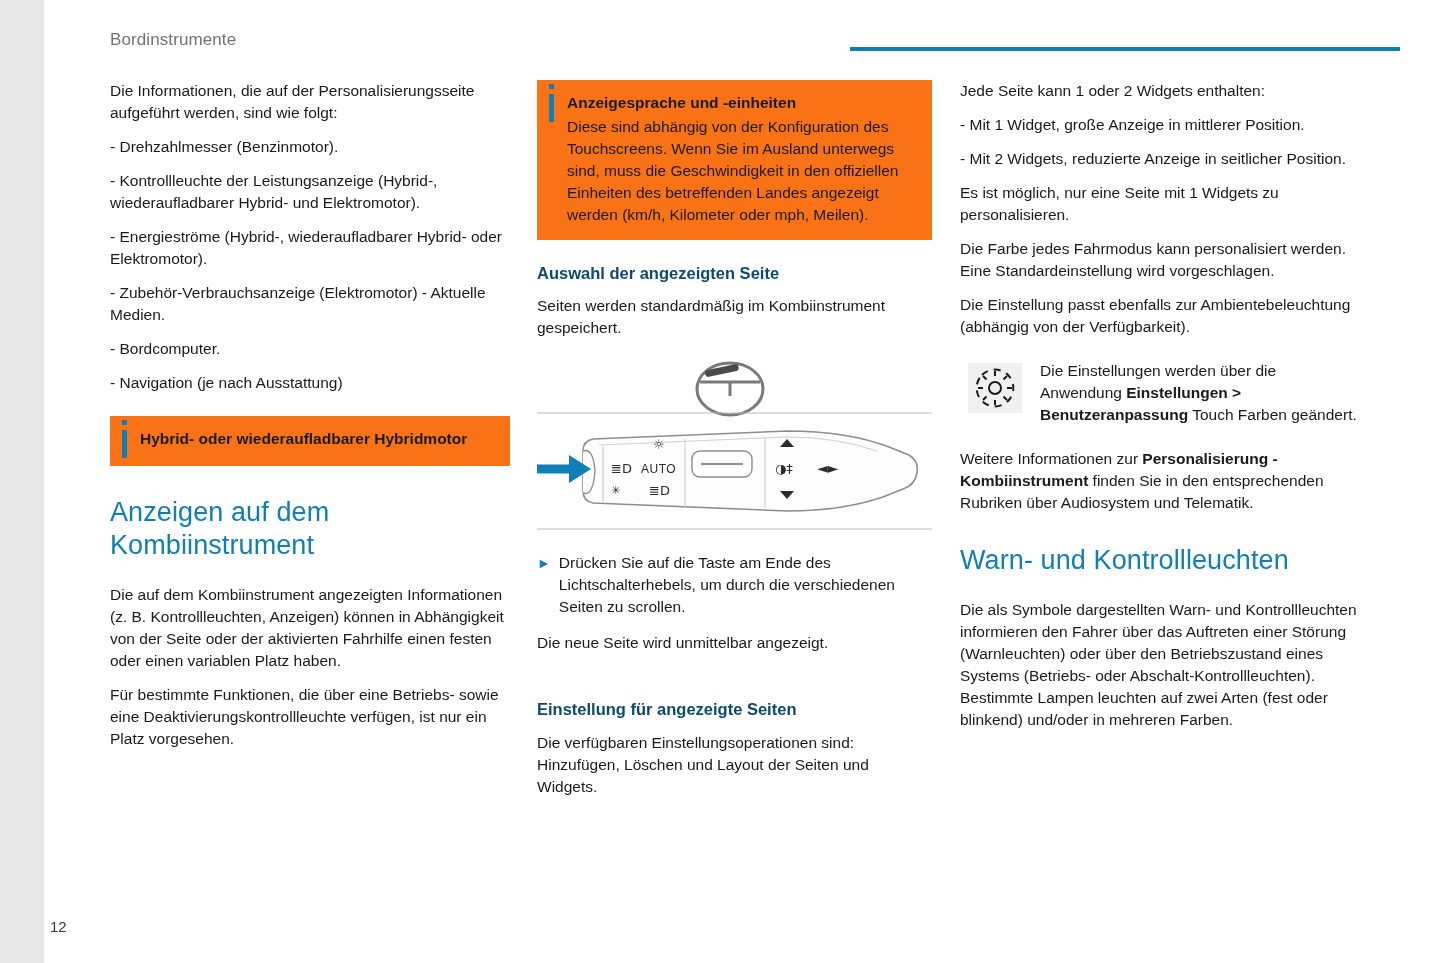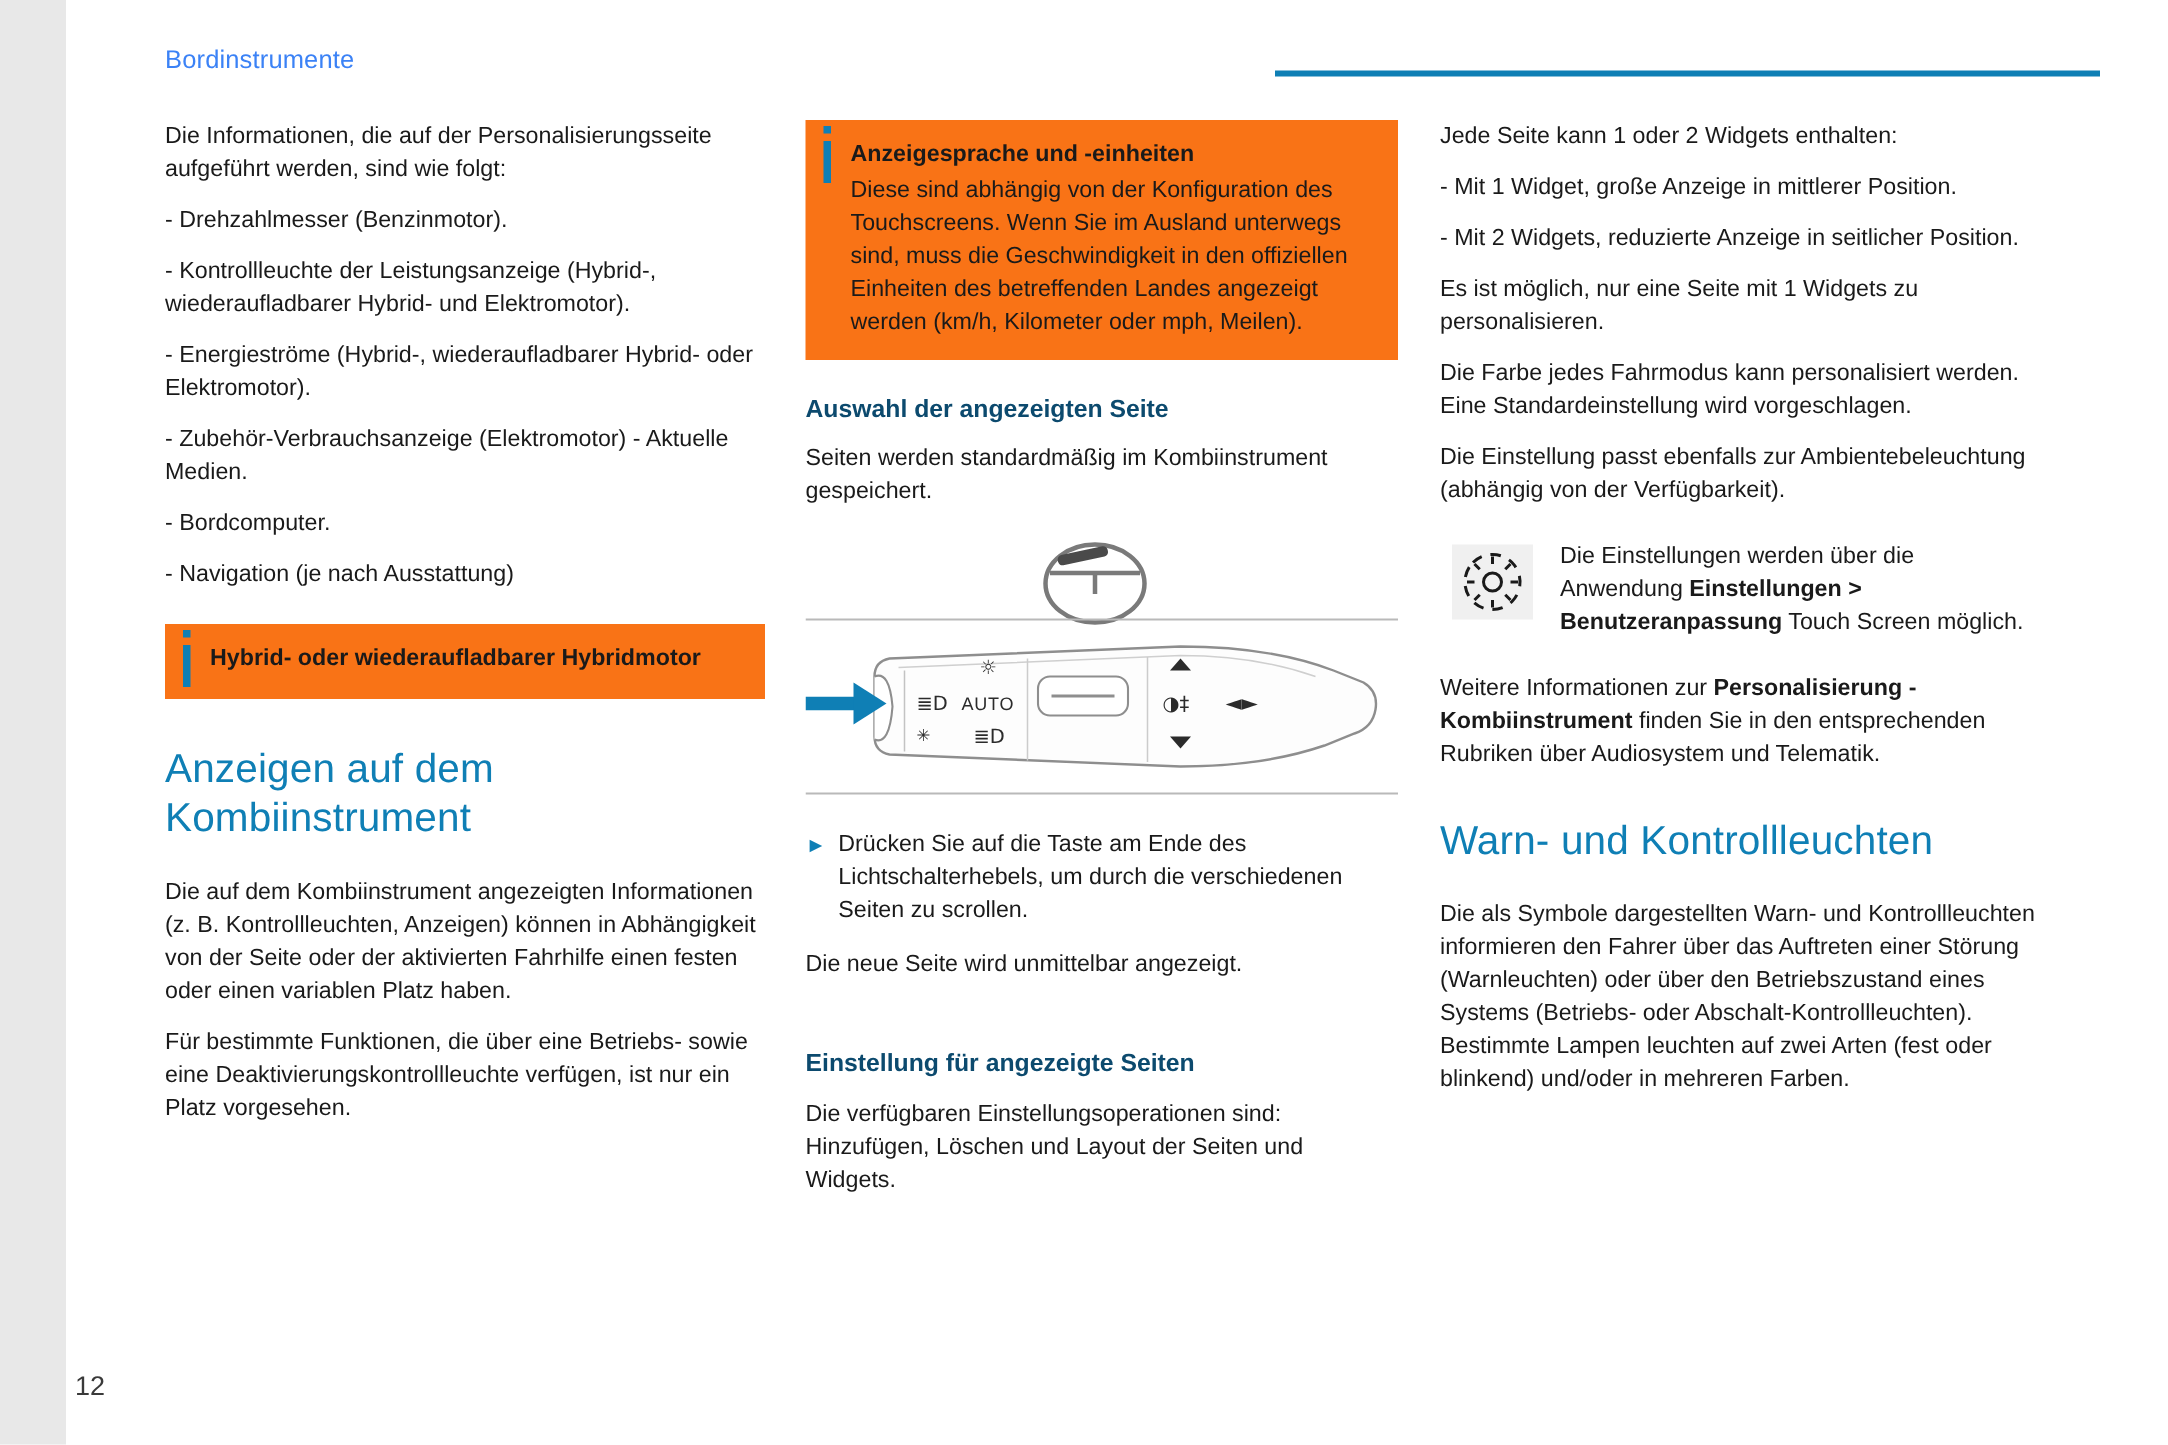--- a/index.html
+++ b/index.html
@@ -32,21 +32,21 @@
   
   .header {
     position: absolute;
     left: 110px;
     top: 30px;
     width: 1290px;
     height: 30px;
   }
   .header-title {
     font-size: 17px;
-    color: #3b82f6;
+    color: #737373;
     font-weight: 400;
     letter-spacing: 0.1px;
   }
   .header-rule {
     position: absolute;
     left: 740px;
     top: 17px;
     width: 550px;
     height: 4px;
     background: #0f7fb5;
@@ -133,21 +133,21 @@
   .figure {
     position: relative;
     width: 395px;
     height: 195px;
   }
   
   .pagenum {
     position: absolute;
     left: 44px;
     bottom: 28px;
-    font-size: 18px;
+    font-size: 15px;
     color: #3a3a3a;
     padding-left: 6px;
   }
   .settings-icon-box {
     width: 70px;
     height: 56px;
     flex: 0 0 70px;
     display: flex;
     align-items: center;
     justify-content: center;
@@ -295,21 +295,21 @@
         <svg width="56" height="52" viewBox="0 0 56 52">
           <rect x="1" y="1" width="54" height="50" fill="#f0f0f0" stroke="none"></rect>
           <g transform="translate(28,26)" fill="none" stroke="#1a1a1a" stroke-width="2">
             <circle r="6"></circle>
             <path d="M0 -17 v5 M0 17 v-5 M-17 0 h5 M17 0 h-5 M-12 -12 l3.5 3.5 M12 12 l-3.5 -3.5 M12 -12 l-3.5 3.5 M-12 12 l3.5 -3.5"></path>
             <path d="M-13 -13 a18.4 18.4 0 0 1 26 0 a18.4 18.4 0 0 1 0 26 a18.4 18.4 0 0 1 -26 0 a18.4 18.4 0 0 1 0 -26" stroke-dasharray="7 6"></path>
           </g>
         </svg>
       </div>
       <div>
-        <span>Die Einstellungen werden über die Anwendung </span><strong>Einstellungen &gt; Benutzeranpassung</strong><span> Touch Screen möglich.</span>
+        <span>Die Einstellungen werden über die Anwendung </span><strong>Einstellungen &gt; Benutzeranpassung</strong><span> Touch Farben geändert.</span>
       </div>
     </div>
 
     <div class="gap-md"></div>
 
     <p class="para"><span>Weitere Informationen zur </span><strong>Personalisierung - Kombiinstrument</strong><span> finden Sie in den entsprechenden Rubriken über Audiosystem und Telematik.</span></p>
 
     <div class="gap-lg"></div>
 
     <h2 class="section">Warn- und Kontrollleuchten</h2>

